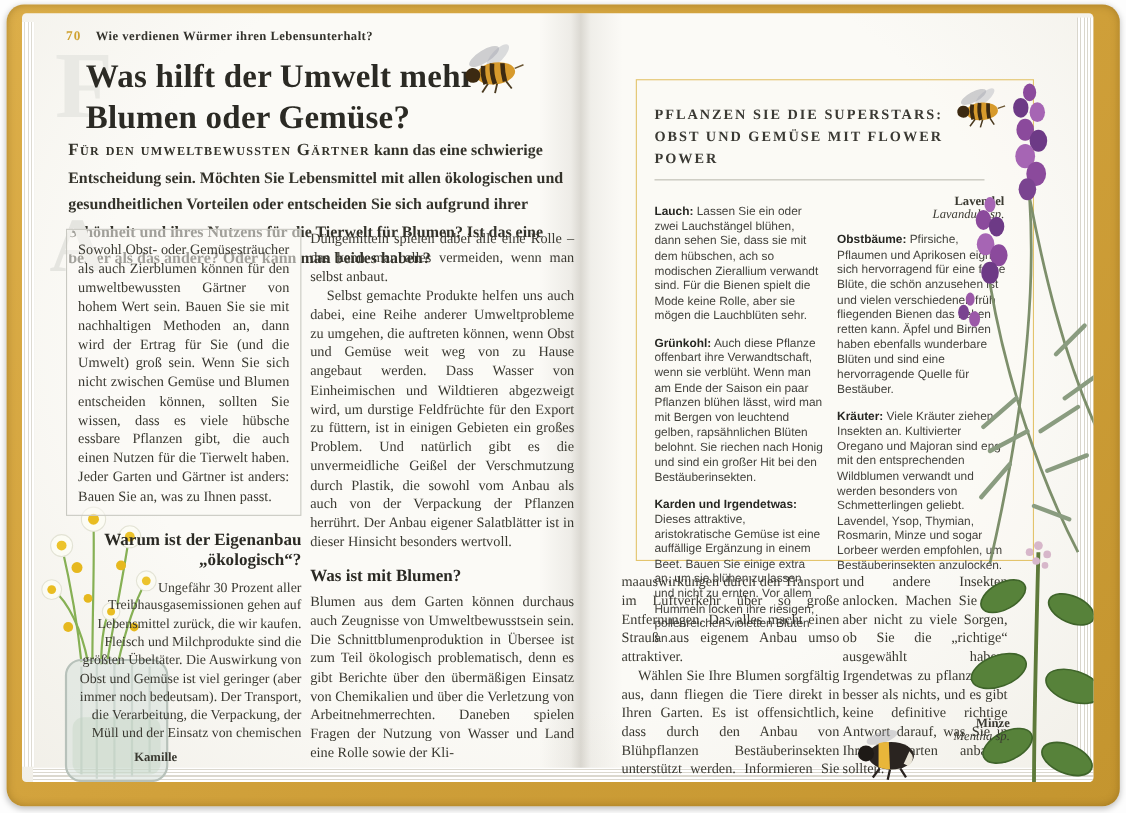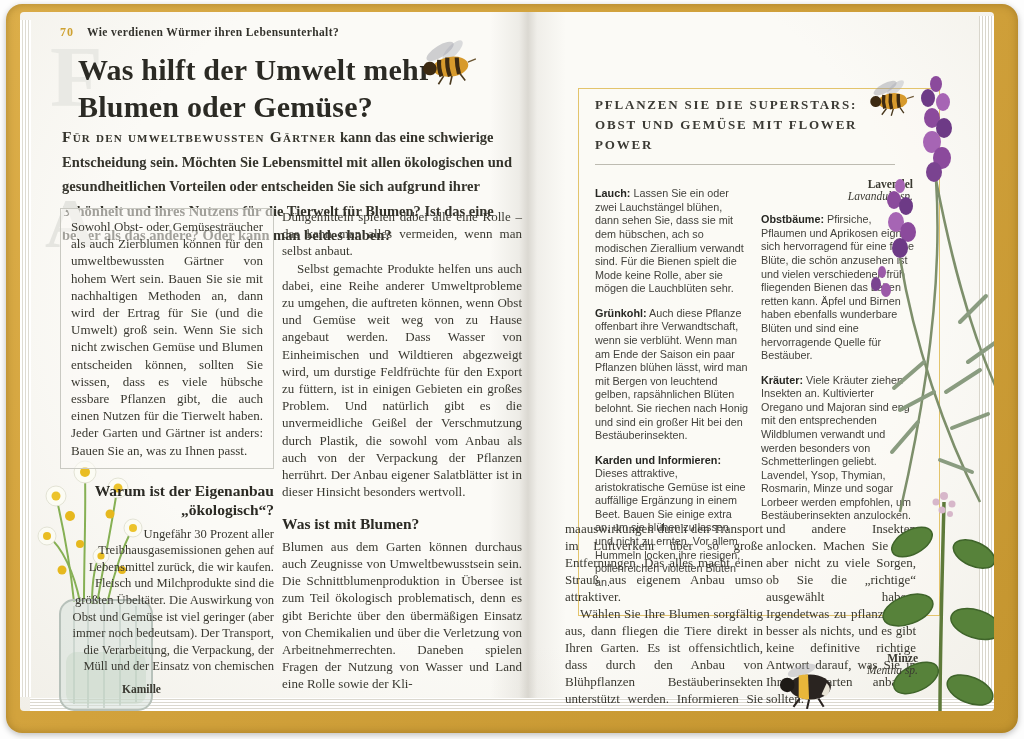--- a/index.html
+++ b/index.html
@@ -41,22 +41,22 @@
   .cap-kamille{margin:8px 0 0 62px;}
   .lp-col2{position:absolute;left:262px;top:196px;width:240px;z-index:2;}
   .lp-col2 p{margin:0 0 0 0;}
   .indent{text-indent:15px;}
   .lp-sec2-head{margin:14px 0 4px 0;}
   .chamomile{position:absolute;left:2px;top:440px;z-index:1;}
   .bee-l{position:absolute;left:388px;top:26px;transform:rotate(-8deg);}
   
   .rp-header{position:absolute;left:558px;top:13px;width:332px;text-align:right;font-size:12px;}
   .rp-header .runhead{margin:0 10px 0 0;}
-  .goldbox{position:absolute;left:558px;top:76px;width:362px;height:528px;border:1.5px solid #e3c46c;
-           background:rgba(252,250,244,.35);padding:6px 16px;box-sizing:border-box;z-index:2;}
+  .goldbox{position:absolute;left:558px;top:60px;width:362px;height:438px;border:1.5px solid #e3c46c;
+           background:rgba(252,250,244,.35);padding:21px 16px;box-sizing:border-box;z-index:2;}
   .goldbox-title{font-size:13px;font-weight:bold;letter-spacing:1.8px;color:#3a3933;line-height:1.55;
            width:300px;border-bottom:1px solid #bdbbb1;padding-bottom:9px;margin-bottom:11px;}
   .goldbox-cols{display:flex;gap:12px;font-family:"Liberation Sans",sans-serif;}
   .gb-col{width:154px;}
   .gb-entry{font-size:10.8px;line-height:13.6px;color:#43423d;margin-bottom:9px;}
   .gb-entry b{color:#262622;}
   .cap-lavendel{text-align:right;font-family:"Liberation Serif",serif;margin:2px 2px 10px 0;}
   .cap-sp{font-style:italic;font-weight:normal;}
   .bee-r{position:absolute;left:835px;top:62px;z-index:4;transform:scale(.85) rotate(-4deg);}
   .lavender{position:absolute;left:828px;top:50px;z-index:3;}
@@ -176,21 +176,21 @@
         <div class="body-just">Blumen aus dem Garten können durchaus auch Zeugnisse von Umweltbewusstsein sein. Die Schnittblumenproduktion in Übersee ist zum Teil ökologisch problematisch, denn es gibt Berichte über den übermäßigen Einsatz von Chemikalien und über die Verletzung von Arbeitnehmerrechten. Daneben spielen Fragen der Nutzung von Wasser und Land eine Rolle sowie der Kli-</div>
       </div>
 
 
       <div class="goldbox">
         <div class="goldbox-title">PFLANZEN SIE DIE SUPERSTARS: OBST UND GEMÜSE MIT FLOWER POWER</div>
         <div class="goldbox-cols">
           <div class="gb-col">
             <p class="gb-entry"><b>Lauch:</b> <span>Lassen Sie ein oder zwei Lauchstängel blühen, dann sehen Sie, dass sie mit dem hübschen, ach so modischen Zierallium verwandt sind. Für die Bienen spielt die Mode keine Rolle, aber sie mögen die Lauchblüten sehr.</span></p>
             <p class="gb-entry"><b>Grünkohl:</b> <span>Auch diese Pflanze offenbart ihre Verwandtschaft, wenn sie verblüht. Wenn man am Ende der Saison ein paar Pflanzen blühen lässt, wird man mit Bergen von leuchtend gelben, rapsähnlichen Blüten belohnt. Sie riechen nach Honig und sind ein großer Hit bei den Bestäuberinsekten.</span></p>
-            <p class="gb-entry"><b>Karden und Informieren:</b> <span>Dieses attraktive, aristokratische Gemüse ist eine auffällige Ergänzung in einem Beet. Bauen Sie einige extra an, um sie blühen zu lassen und nicht zu ernten. Vor allem Hummeln locken ihre riesigen, pollenreichen violetten Blüten an.</span></p>
+            <p class="gb-entry"><b>Karden und Irgendetwas:</b> <span>Dieses attraktive, aristokratische Gemüse ist eine auffällige Ergänzung in einem Beet. Bauen Sie einige extra an, um sie blühen zu lassen und nicht zu ernten. Vor allem Hummeln locken ihre riesigen, pollenreichen violetten Blüten an.</span></p>
           </div>
           <div class="gb-col">
             <div class="cap cap-lavendel">
               <span>Lavendel</span><br>
               <span class="cap-sp">Lavandula sp.</span>
             </div>
             <p class="gb-entry"><b>Obstbäume:</b> <span>Pfirsiche, Pflaumen und Aprikosen eignen sich hervorragend für eine frühe Blüte, die schön anzusehen ist und vielen verschiedenen früh fliegenden Bienen das Leben retten kann. Äpfel und Birnen haben ebenfalls wunderbare Blüten und sind eine hervorragende Quelle für Bestäuber.</span></p>
             <p class="gb-entry"><b>Kräuter:</b> <span>Viele Kräuter ziehen Insekten an. Kultivierter Oregano und Majoran sind eng mit den entsprechenden Wildblumen verwandt und werden besonders von Schmetterlingen geliebt. Lavendel, Ysop, Thymian, Rosmarin, Minze und sogar Lorbeer werden empfohlen, um Bestäuberinsekten anzulocken.</span></p>
           </div>
         </div>

